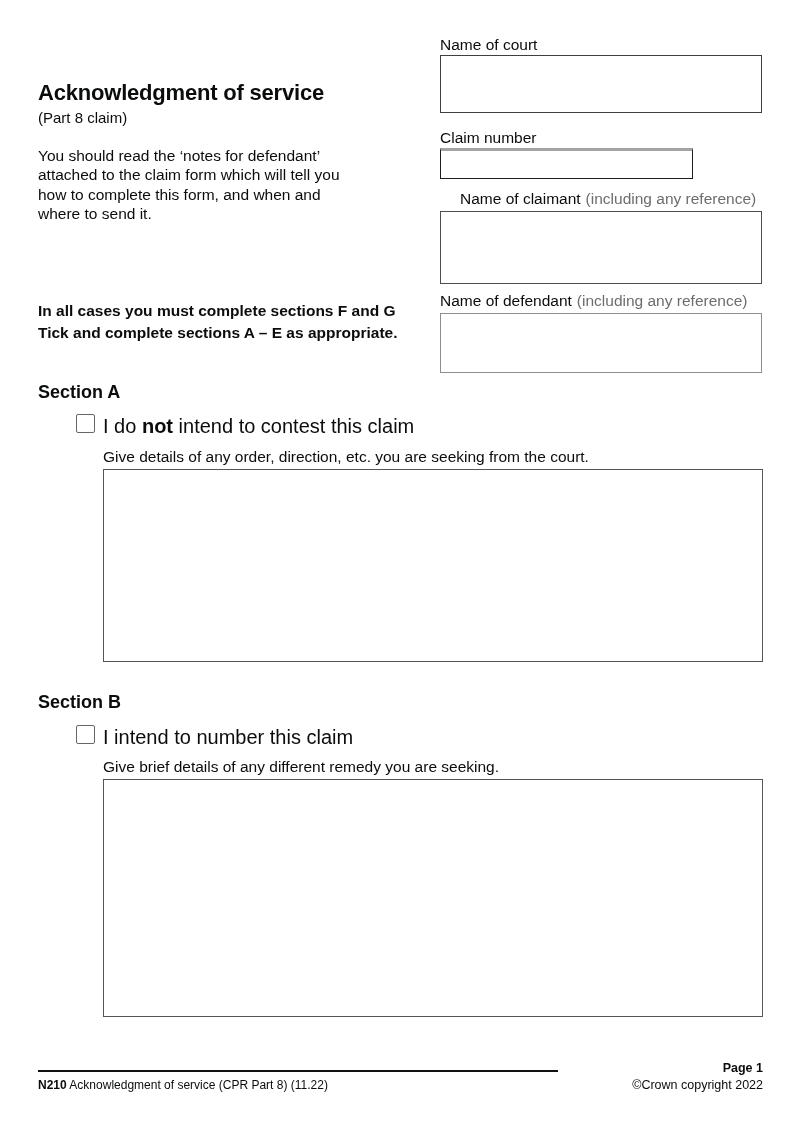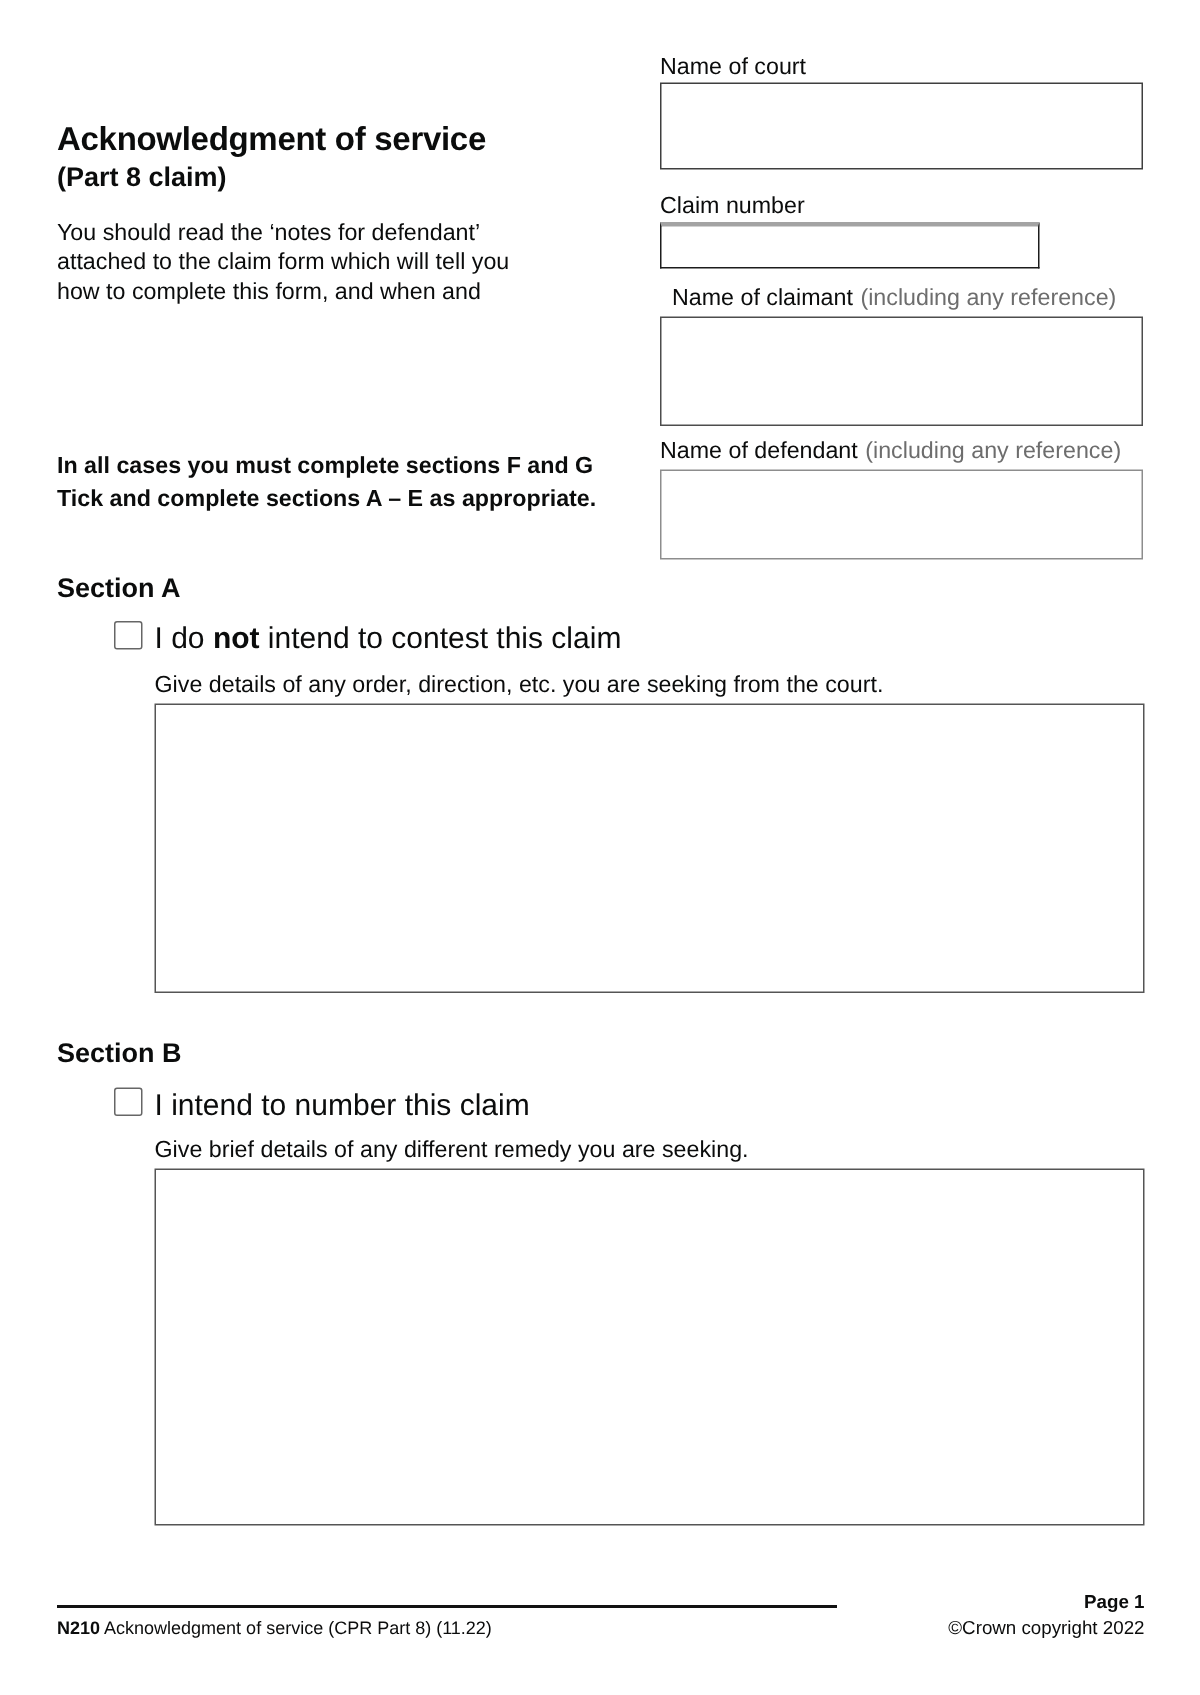--- a/index.html
+++ b/index.html
@@ -5,21 +5,21 @@
   * { margin:0; padding:0; box-sizing:border-box; }
   html,body { background:#e8e8e8; }
   .page {
     position:relative; width:800px; height:1130px; margin:0 auto;
     background:#ffffff; overflow:hidden;
     font-family:"Liberation Sans","DejaVu Sans",sans-serif;
     color:#0b0c0c;
   }
   .abs { position:absolute; }
   .title { left:38px; top:79px; font-size:22px; font-weight:700; line-height:27px; letter-spacing:-0.2px; }
-  .subtitle { left:38px; top:106px; font-size:18px; line-height:24px;font-weight:bold; }
+  .subtitle { left:38px; top:106px; font-size:15px; line-height:24px; }
   .intro { left:38px; top:146px; font-size:15.5px; line-height:19.4px; }
   .instructions { left:38px; top:300px; font-size:15.5px; font-weight:700; line-height:21.5px; }
 
   .field-label { font-size:15.5px; line-height:18px; white-space:nowrap; }
   .field-label .note { color:#6d6d6d; margin-left:5px; }
   .input-box { background:#ffffff; border:1px solid #4d4d4d; }
   .court-box   { left:440px; top:55px;  width:322px; height:58px; border-color:#3f3f3f; }
   .claim-box   { left:440px; top:148px; width:253px; height:31px; border:1px solid #1c1c1c; border-top:3px solid #a3a3a3; }
   .claimant-box{ left:440px; top:211px; width:322px; height:73px; border-color:#4d4d4d; }
   .defendant-box{ left:440px; top:313px; width:322px; height:60px; border-color:#8d8d8d; }
@@ -45,34 +45,35 @@
 
 <div class="page">
 
   <h1 class="abs title">Acknowledgment of service</h1>
   <div class="abs subtitle">(Part 8 claim)</div>
 
   <div class="abs intro">
     <div>You should read the ‘notes for defendant’</div>
     <div>attached to the claim form which will tell you</div>
     <div>how to complete this form, and when and</div>
+    <div>where to send it.</div>
   </div>
 
   <div class="abs instructions">
     <div>In all cases you must complete sections F and G</div>
     <div>Tick and complete sections A – E as appropriate.</div>
   </div>
 
   <div class="abs field-label" style="left:440px; top:36px;">Name of court</div>
   <div class="abs input-box court-box"><span></span></div>
 
   <div class="abs field-label" style="left:440px; top:129px;">Claim number</div>
   <div class="abs input-box claim-box"><span></span></div>
 
-  <div class="abs field-label" style="left:448px; top:190px;text-align:right;"><span>Name of claimant</span><span class="note">(including any reference)</span></div>
+  <div class="abs field-label" style="left:460px; top:190px;text-align:right;"><span>Name of claimant</span><span class="note">(including any reference)</span></div>
   <div class="abs input-box claimant-box"><span></span></div>
 
   <div class="abs field-label" style="left:440px; top:292px;"><span>Name of defendant</span><span class="note">(including any reference)</span></div>
   <div class="abs input-box defendant-box"><span></span></div>
 
   <div class="abs section-heading" style="top:382px;">Section A</div>
 
   <div class="abs checkbox" style="left:76px; top:414px;"></div>
   <div class="abs cb-label" style="left:103px; top:417px;">
     <span>I do</span>

